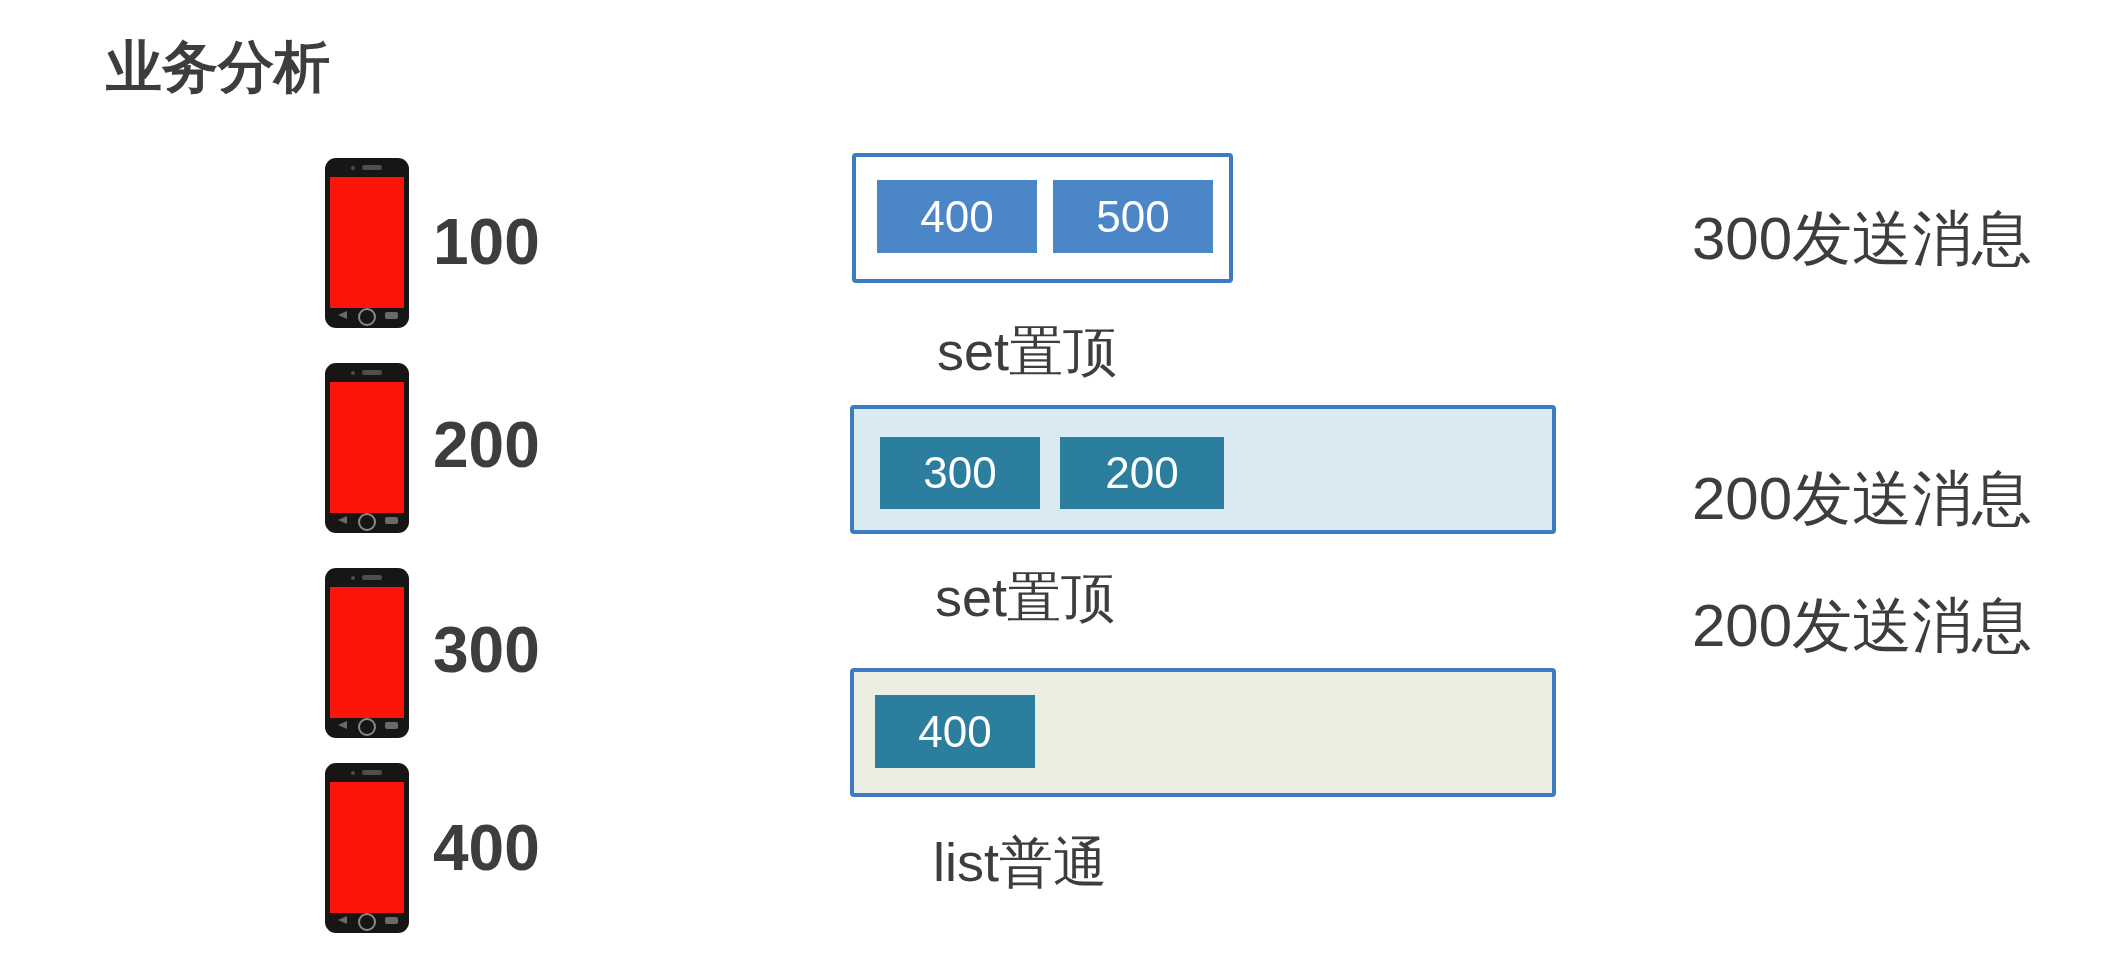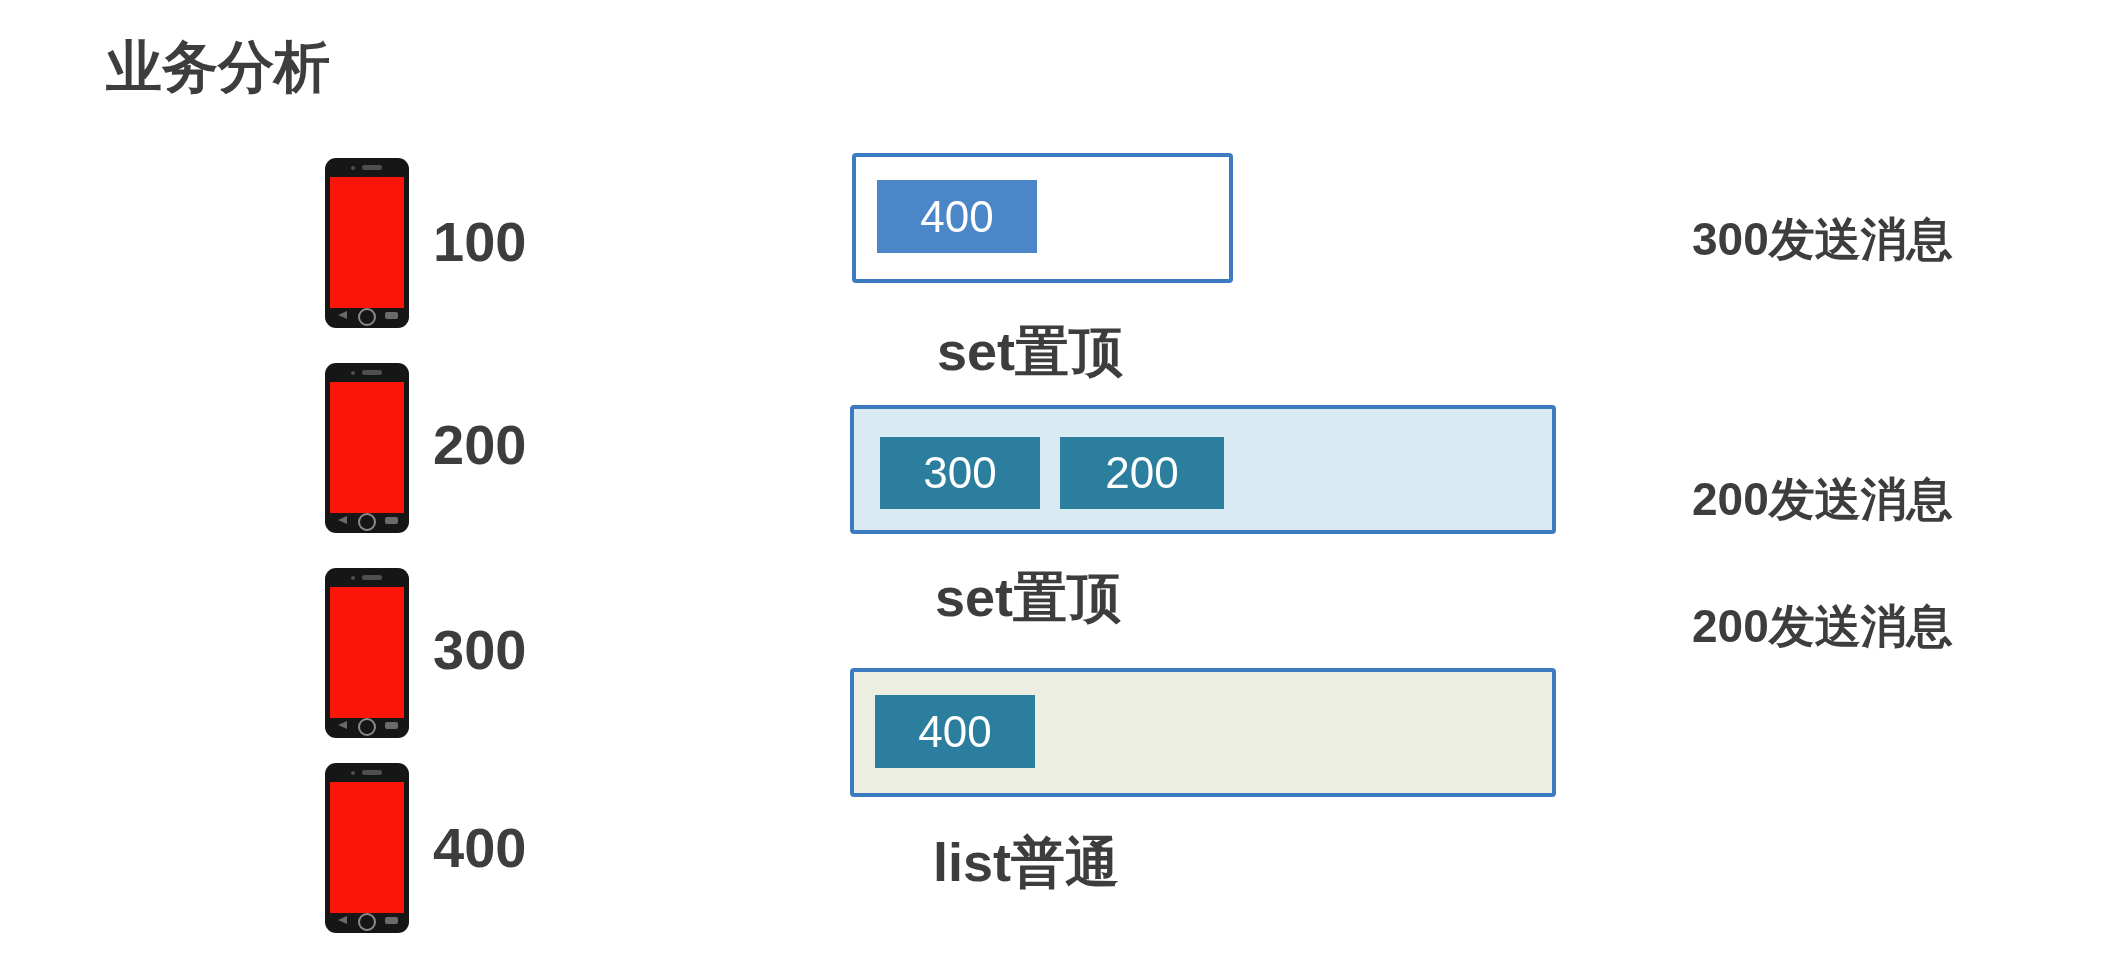--- a/index.html
+++ b/index.html
@@ -40,44 +40,44 @@
     position:absolute;left:13px;bottom:9px;width:0;height:0;
     border-top:4px solid transparent;border-bottom:4px solid transparent;
     border-right:9px solid #6a6a6a;
   }
   .phone .menu{
     position:absolute;right:11px;bottom:9px;width:13px;height:7px;
     background:#6a6a6a;border-radius:2px;
   }
   .phone-label{
     position:absolute;left:433px;
-    font-size:56px;font-weight:bold;line-height:56px;color:#3d3d3d;
+    font-size:64px;font-weight:bold;line-height:56px;color:#3d3d3d;
   }
   
   .box{
     position:absolute;box-sizing:border-box;
     border:4px solid #3c7ac1;border-radius:4px;
   }
   .box-white{background:#ffffff;}
   .box-lightblue{background:#d9eaf3;}
   .box-beige{background:#ebeee0;}
   .chip{
     position:absolute;display:flex;align-items:center;justify-content:center;
     color:#ffffff;font-size:44px;font-weight:400;line-height:1;
   }
   .chip-blue{background:#4a86c8;}
   .chip-teal{background:#2b7e9d;}
   .caption{
     position:absolute;
-    font-size:54px;font-weight:bold;line-height:58px;color:#3d3d3d;
+    font-size:54px;font-weight:normal;line-height:58px;color:#3d3d3d;
   }
   
   .message{
     position:absolute;left:1692px;
-    font-size:46px;font-weight:bold;line-height:56px;color:#3d3d3d;
+    font-size:60px;font-weight:normal;line-height:56px;color:#3d3d3d;
   }
 </style>
 </head>
 <body>
 
 <div class="canvas">
 
   <div class="title">业务分析</div>
 
   <div class="phone" style="left:325px;top:158px">
@@ -115,20 +115,21 @@
     <span class="speaker"></span>
     <div class="screen"></div>
     <span class="back"></span>
     <span class="home"></span>
     <span class="menu"></span>
   </div>
   <div class="phone-label" style="top:820px">400</div>
 
   <div class="box box-white" style="left:852px;top:153px;width:381px;height:130px">
     <div class="chip chip-blue" style="left:21px;top:23px;width:160px;height:73px">400</div>
+    <div class="chip chip-blue" style="left:197px;top:23px;width:160px;height:73px">500</div>
   </div>
   <div class="caption" style="left:937px;top:322px">set置顶</div>
 
   <div class="box box-lightblue" style="left:850px;top:405px;width:706px;height:129px">
     <div class="chip chip-teal" style="left:26px;top:28px;width:160px;height:72px">300</div>
     <div class="chip chip-teal" style="left:206px;top:28px;width:164px;height:72px">200</div>
   </div>
   <div class="caption" style="left:935px;top:568px">set置顶</div>
 
   <div class="box box-beige" style="left:850px;top:668px;width:706px;height:129px">

